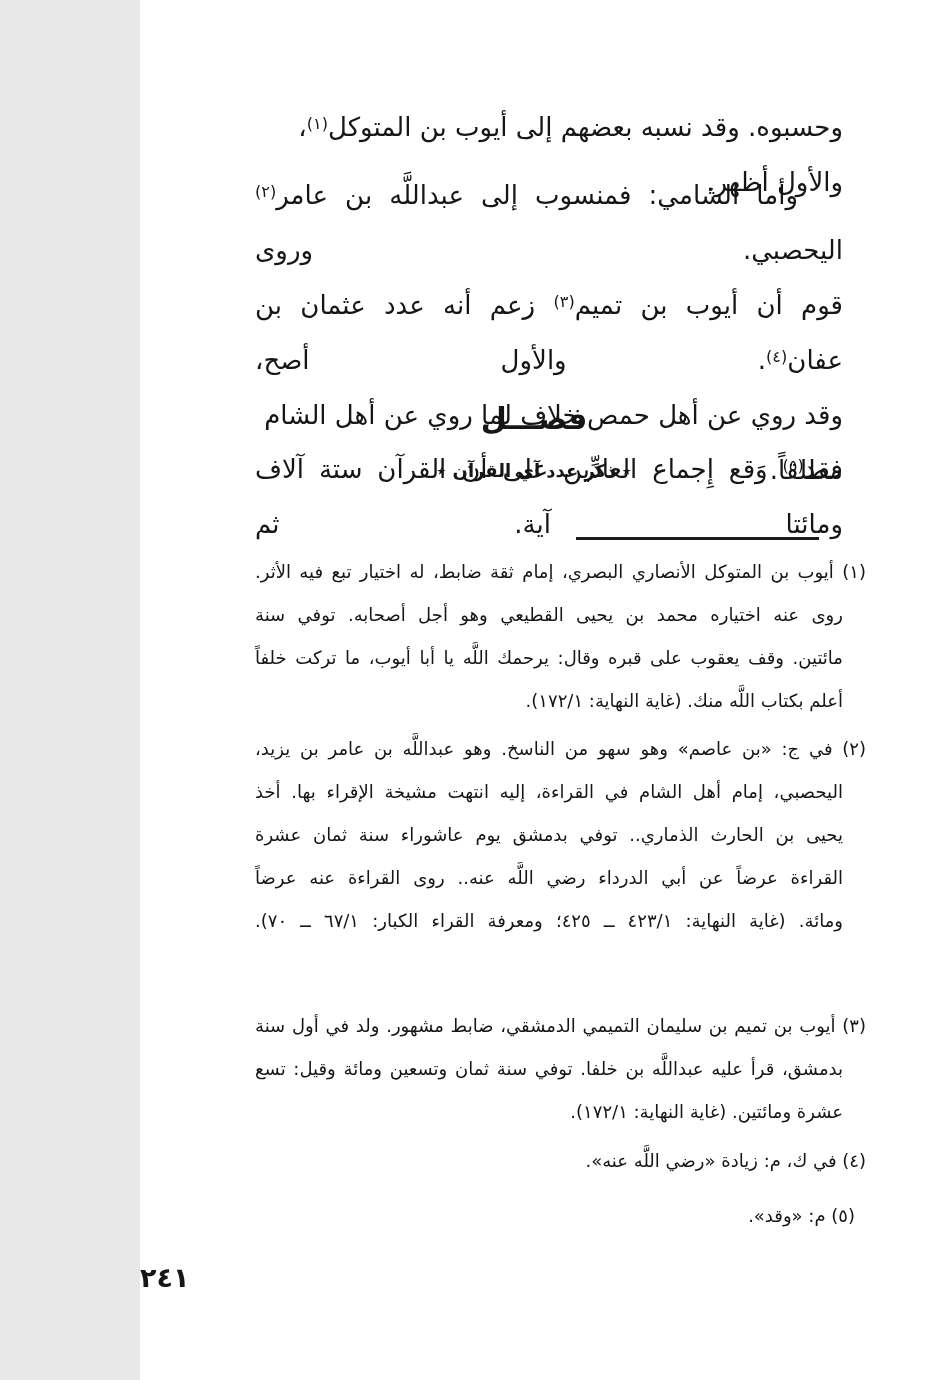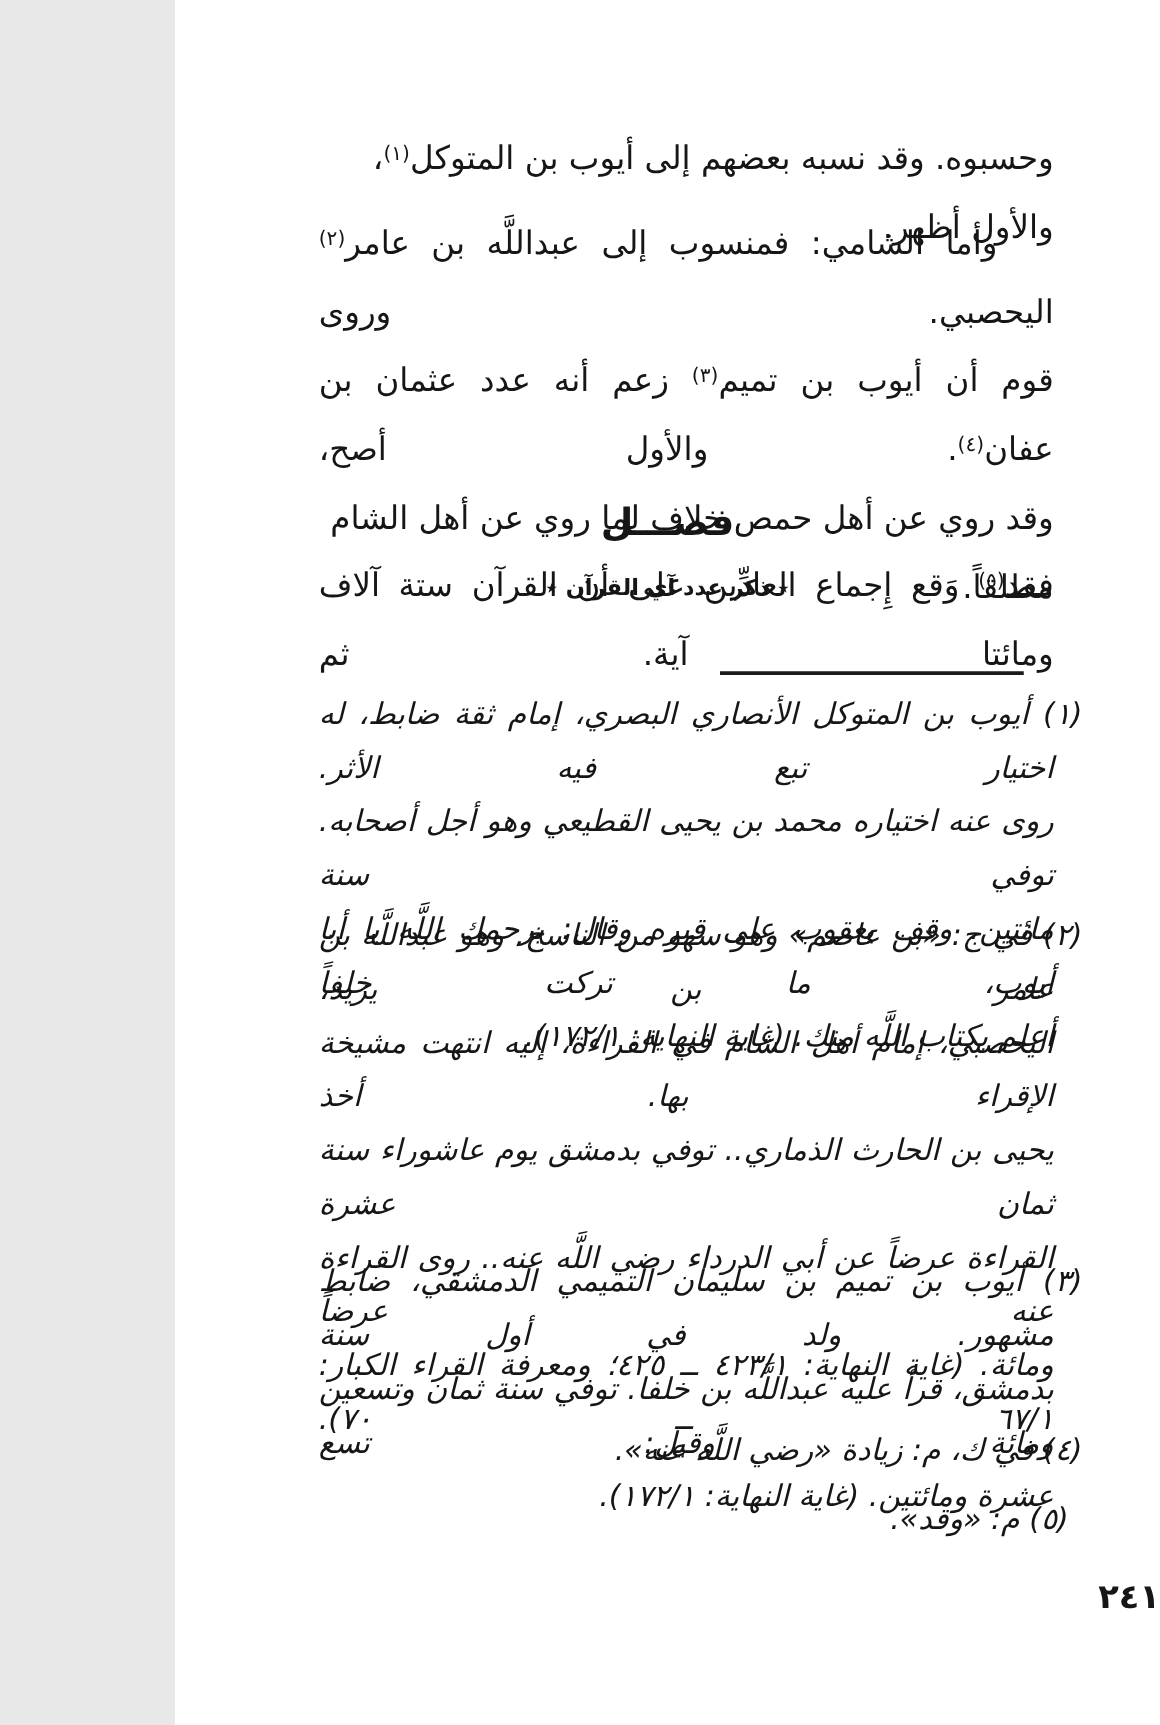--- a/index.html
+++ b/index.html
@@ -16,25 +16,24 @@
   
   .main .ln{
     font-size:26px;
     line-height:55px;
     text-align:justify;
     text-align-last:justify;
     white-space:normal;
   }
   
   .fn .ln{
-    font-size:24px;
+    font-size:18px;
     line-height:43px;
     text-align:justify;
     text-align-last:justify;
-    font-style:italic;
   }
   .ln.rag{text-align:right;text-align-last:right;}
   .ln.indent{text-indent:45px;}
   .fn .ln.hang{text-indent:-23px;}
   sup{
     font-size:0.62em;
     line-height:0;
     vertical-align:0.45em;
   }
   .heading{
@@ -57,21 +56,21 @@
   .p2{top:168px;}
   .p3{top:442px;}
   .fn1{top:550px;}
   .fn2{top:727px;}
   .fn3{top:1004px;}
   .fn4{top:1139px;}
   .fn5{top:1194px;right:96px;}
   .page-number{
     position:absolute;
     top:1258px;right:0;left:0;
-    text-align:right;
+    text-align:left;
     font-size:27px;
     font-weight:bold;
     line-height:40px;
   }
 </style>
 </head>
 <body>
 
 <div class="page">
 

